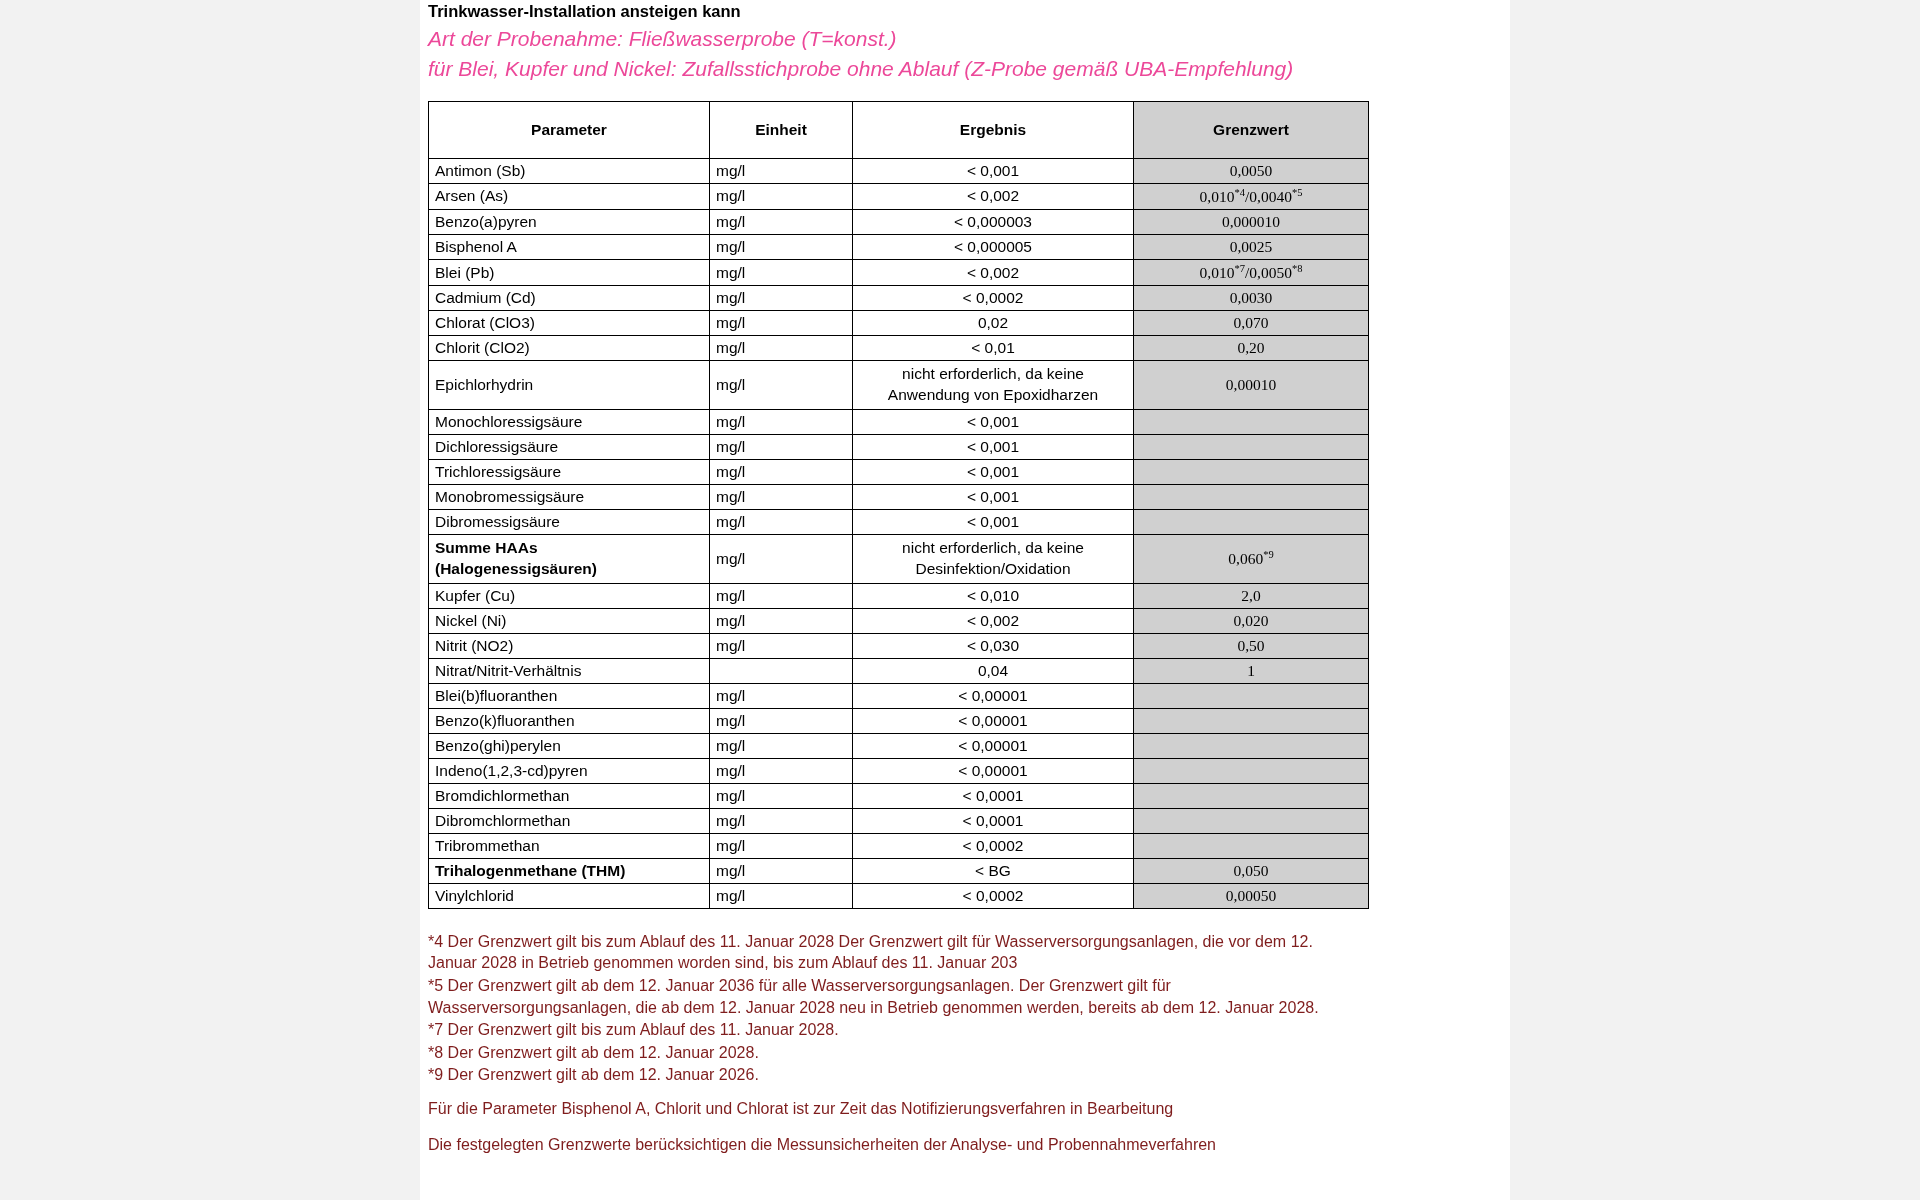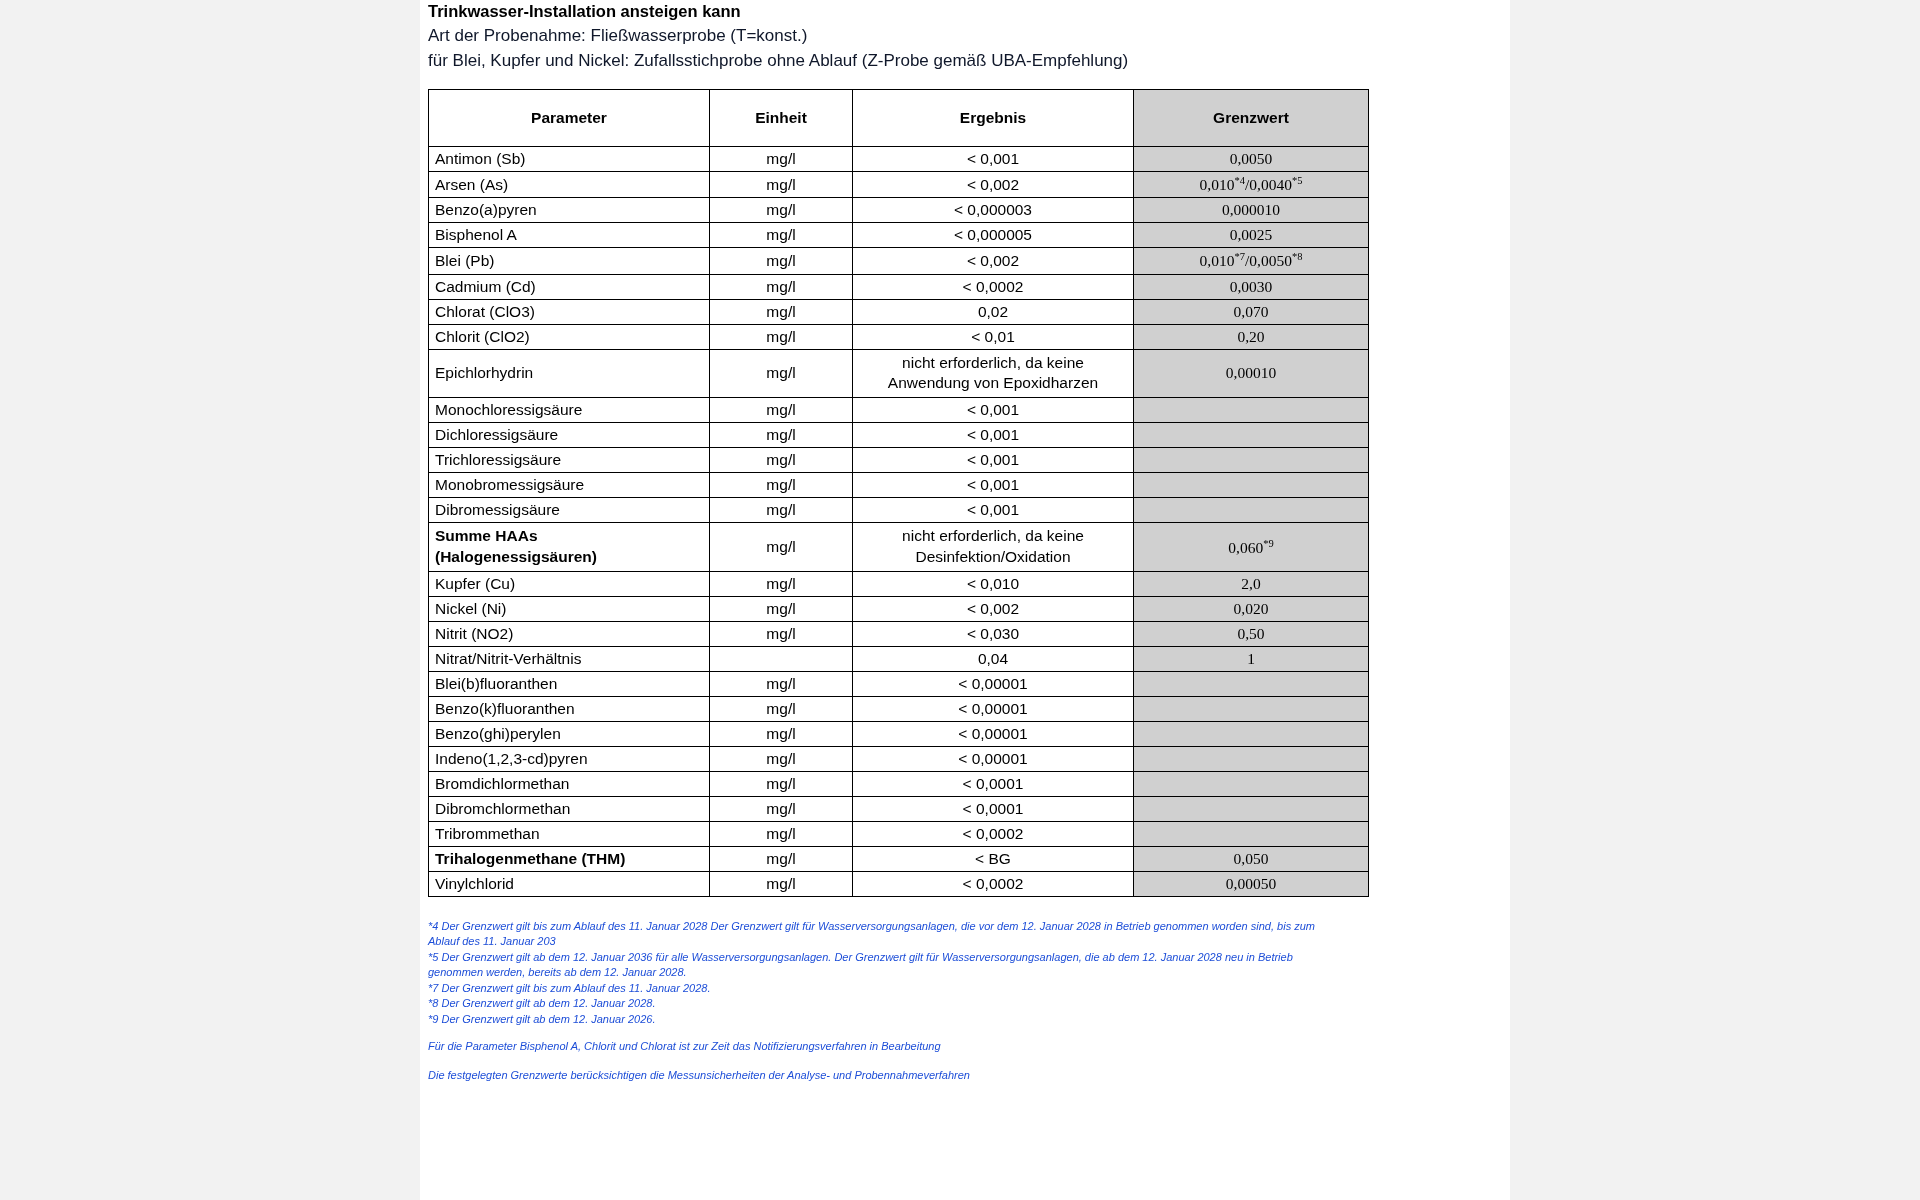--- a/index.html
+++ b/index.html
@@ -25,23 +25,24 @@
   }
   .hdr-title {
     font-size: 16.5px;
     font-weight: bold;
     color: #000;
     margin: 0;
     padding: 0 0 0 0;
     line-height: 1.45;
   }
   .hdr-line {
-    font-size: 17px;
-    color: #0f172a;
+    font-size: 21px;
+    color: #ec4899;
     line-height: 1.45;
+    font-style: italic;
   }
   table.main {
     border-collapse: collapse;
     margin-top: 16px;
     width: 890px;
     table-layout: fixed;
   }
   table.main th, table.main td {
     border: 1px solid #000;
     font-size: 15.5px;
@@ -53,33 +54,32 @@
     font-weight: bold;
     text-align: center;
     height: 44px;
     padding: 6px;
   }
   th.c-param { width: 268px; text-align: left; padding-left: 10px; }
   th.c-unit  { width: 130px; }
   th.c-res   { width: 268px; }
   th.c-limit { width: 222px; background: #d0d0d0; }
   td.c-param { text-align: left; padding-left: 10px; }
-  td.c-unit  { text-align: center; }
+  td.c-unit  { text-align: left; }
   td.c-res   { text-align: center; }
   td.c-limit { text-align: center; background: #d0d0d0; font-family: Liberation Serif, serif; }
   td.bold, .bold { font-weight: bold; }
   .two-line { line-height: 1.35; }
   sup { font-size: 10.5px; vertical-align: super; }
   .footnotes {
     margin-top: 22px;
-    font-size: 11px;
-    color: #1d4ed8;
+    font-size: 16px;
+    color: #7f1d1d;
     line-height: 1.35;
     width: 900px;
-    font-style: italic;
   }
   .footnotes p { margin: 0 0 1px 0; }
   .fn-gap { margin-top: 12px !important; }
   .fn-gap2 { margin-top: 14px !important; }
 </style>
 </head>
 <body>
 
 <div class="page">
   <div class="content">

